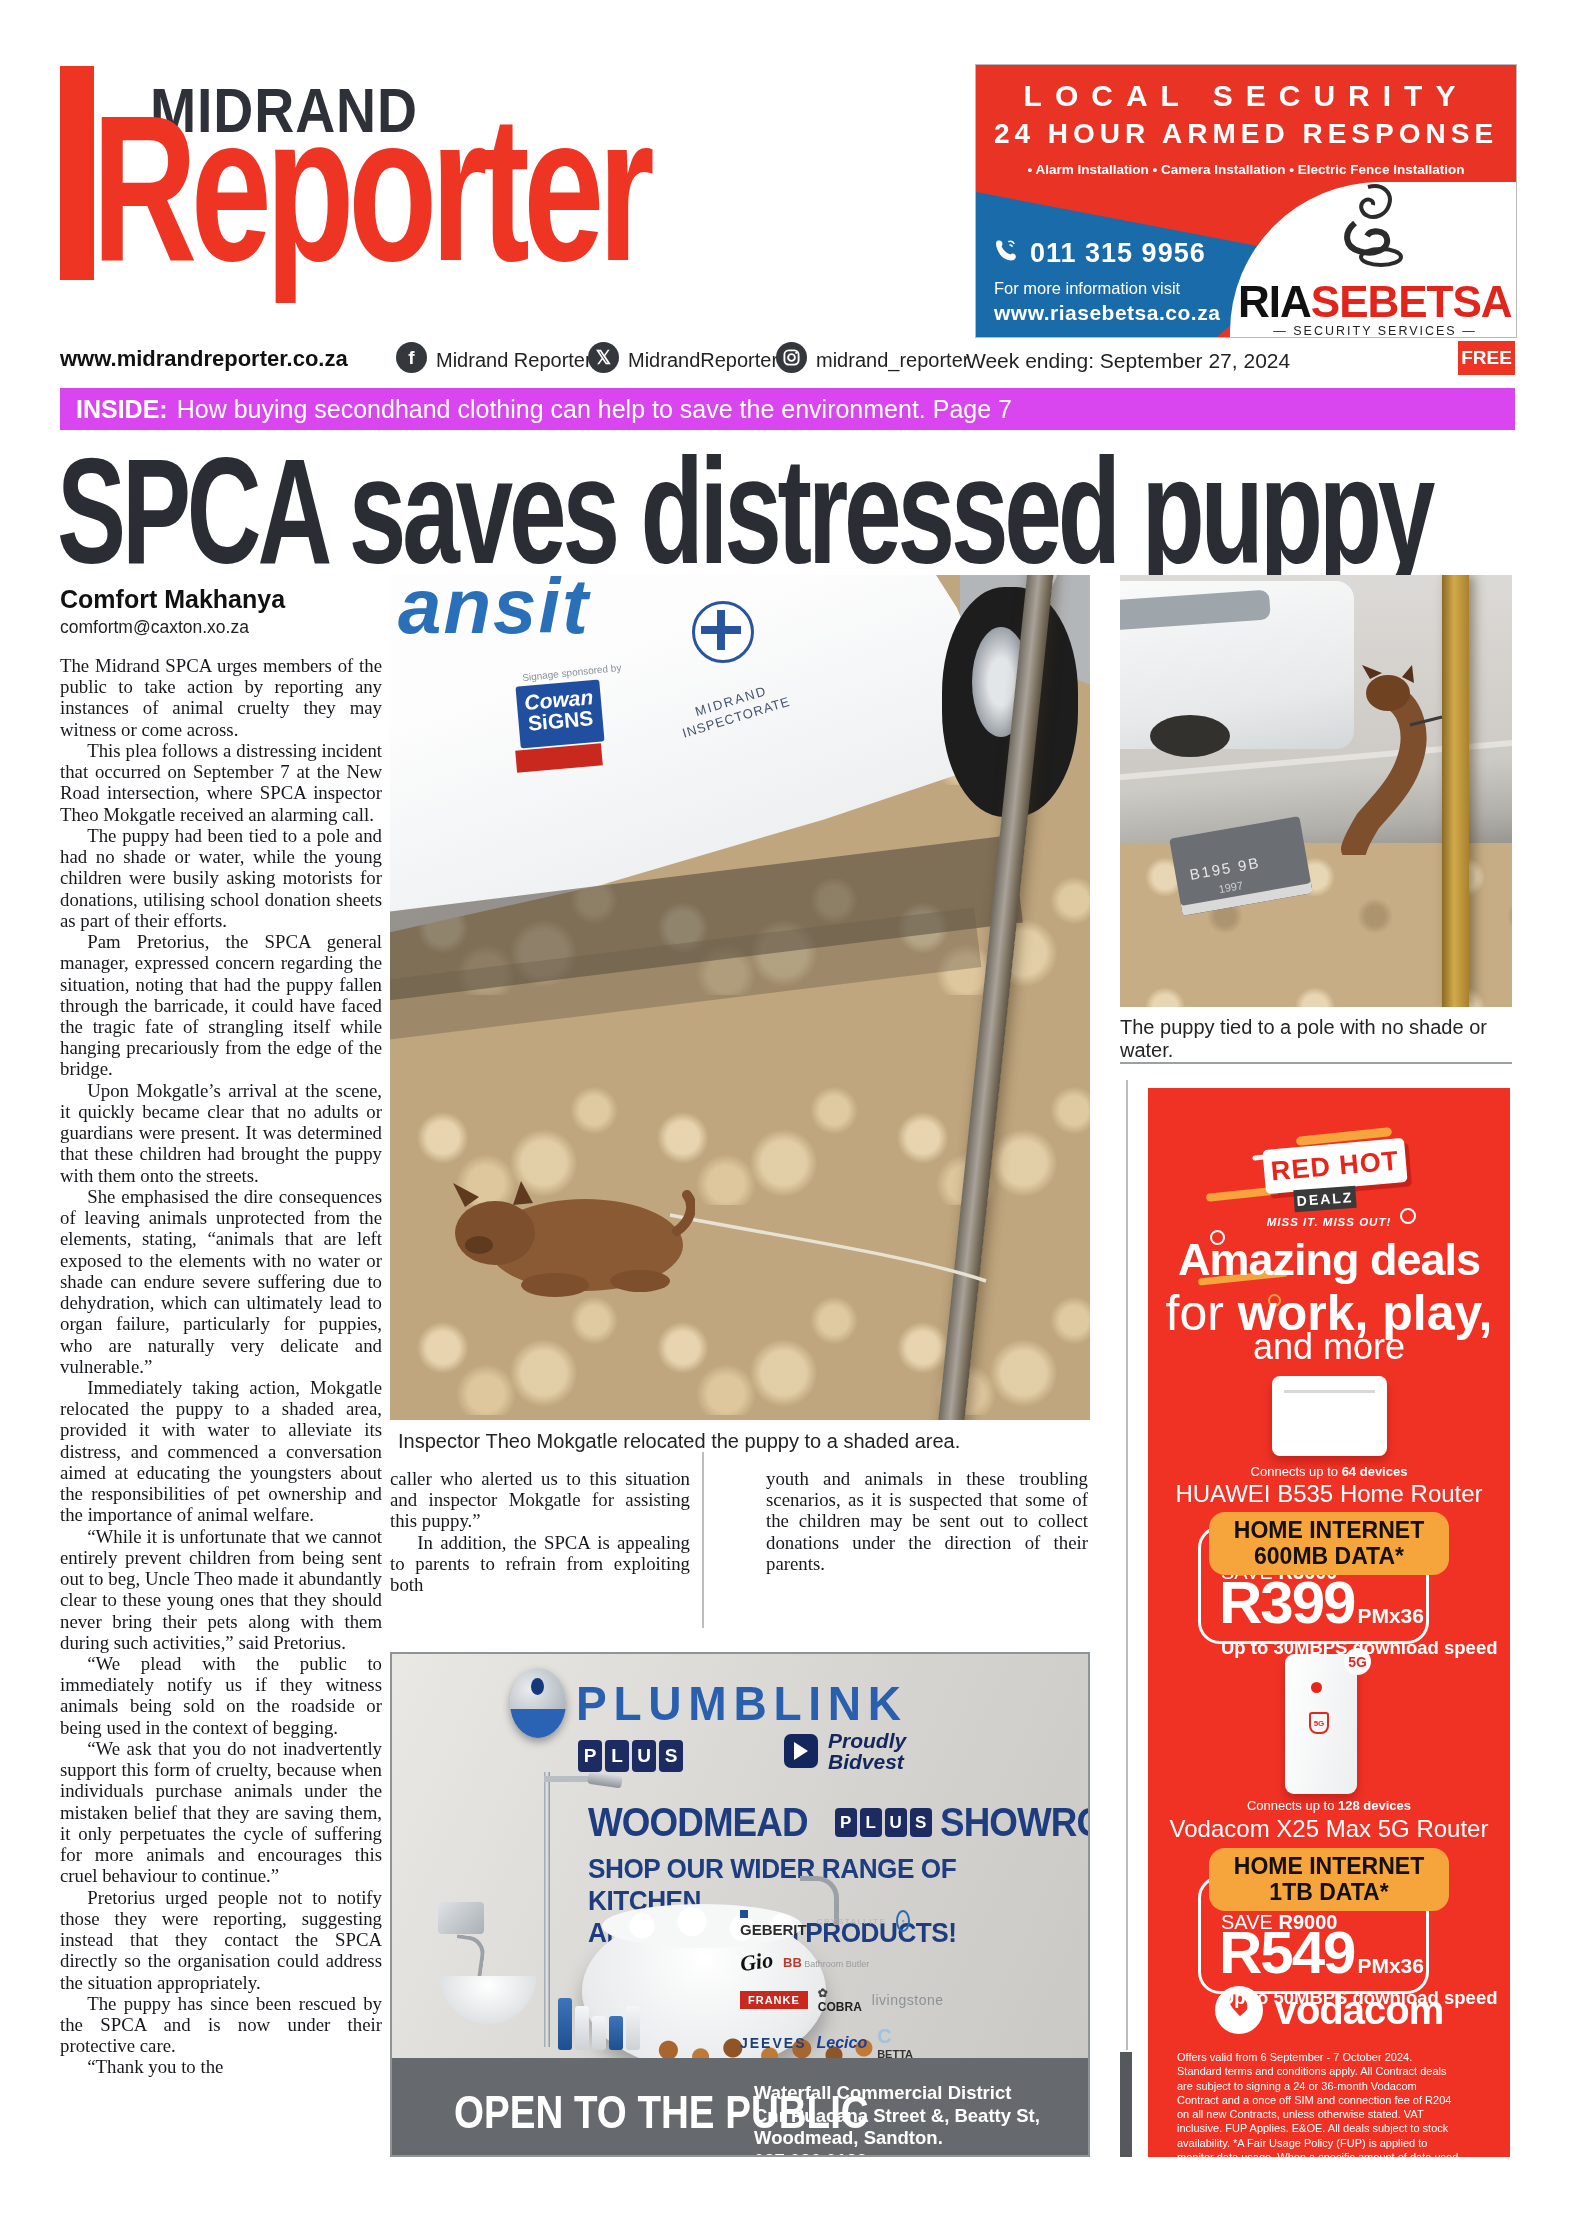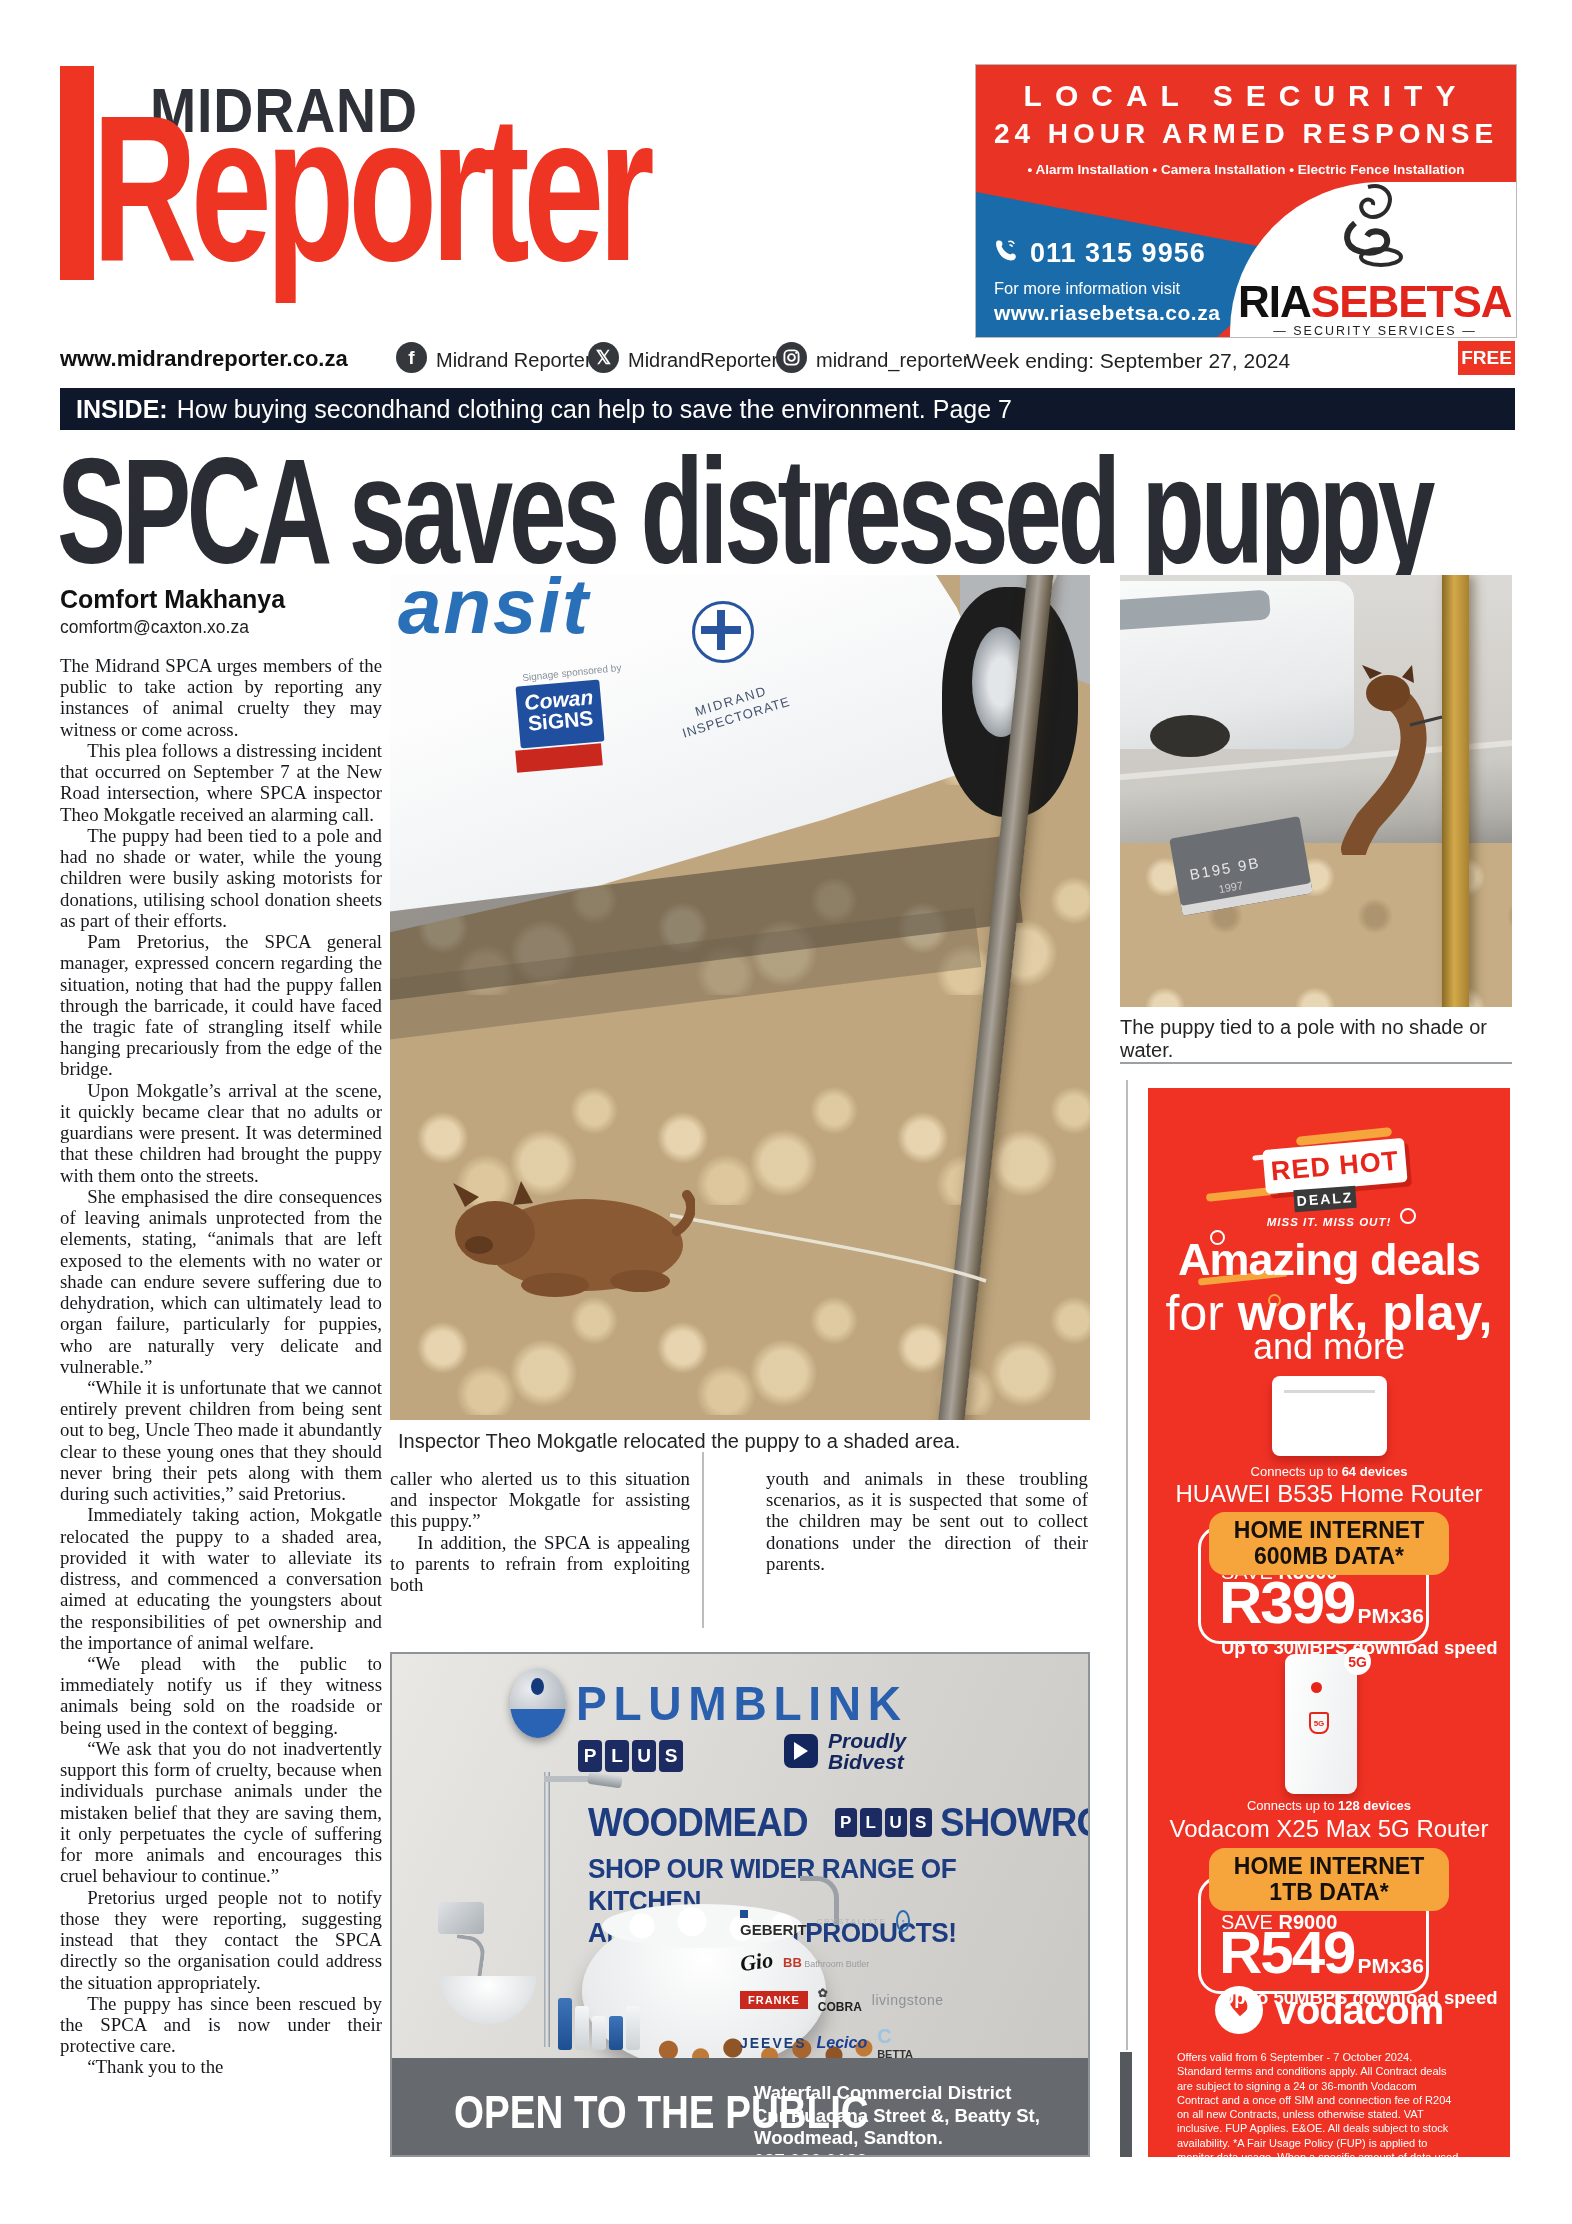--- a/index.html
+++ b/index.html
@@ -37,21 +37,21 @@
   .soc-ic{width:31px;height:31px;border-radius:50%;background:#34373c;color:#fff;display:flex;
           align-items:center;justify-content:center;font-size:19px;font-weight:700;}
   .ib-fb-ic{left:396px;top:342px;} .ib-fb{left:436px;top:349px;font-size:20px;color:#222;}
   .ib-x-ic{left:588px;top:342px;}  .ib-x{left:628px;top:349px;font-size:20px;color:#222;}
   .ib-ig-ic{left:776px;top:342px;} .ib-ig{left:816px;top:349px;font-size:20px;color:#222;}
   .ib-week{left:966px;top:349px;font-size:21px;color:#222;}
   .ib-free{left:1458px;top:341px;width:57px;height:34px;background:#ee3524;color:#fff;display:flex;
            align-items:center;justify-content:center;font-size:19px;font-weight:700;}
 
   
-  .inside{left:60px;top:388px;width:1455px;height:42px;background:#0f172a;color:#fff;
+  .inside{left:60px;top:388px;width:1455px;height:42px;background:#d946ef;color:#fff;
           display:flex;align-items:center;padding-left:16px;box-sizing:border-box;}
   .inside .lab{font-weight:700;font-size:25px;margin-right:9px;}
   .inside .txt{font-size:25px;font-weight:400;}
 
   
   .headline{left:57px;top:440px;font-size:150px;line-height:.95;font-weight:700;color:#2b2d35;
             letter-spacing:-6px;transform:scaleX(.69);transform-origin:left top;white-space:nowrap;}
 
   
   .byline{left:60px;top:585px;font-size:25px;font-weight:700;color:#111;}
@@ -304,22 +304,22 @@
 
   <div class="abs byline">Comfort Makhanya</div>
   <div class="abs b-email">comfortm@caxton.xo.za</div>
   <div class="abs coltext col1">
     <p>The Midrand SPCA urges members of the public to take action by reporting any instances of animal cruelty they may witness or come across.</p>
     <p>This plea follows a distressing incident that occurred on September 7 at the New Road intersection, where SPCA inspector Theo Mokgatle received an alarming call.</p>
     <p>The puppy had been tied to a pole and had no shade or water, while the young children were busily asking motorists for donations, utilising school donation sheets as part of their efforts.</p>
     <p>Pam Pretorius, the SPCA general manager, expressed concern regarding the situation, noting that had the puppy fallen through the barricade, it could have faced the tragic fate of strangling itself while hanging precariously from the edge of the bridge.</p>
     <p>Upon Mokgatle’s arrival at the scene, it quickly became clear that no adults or guardians were present. It was determined that these children had brought the puppy with them onto the streets.</p>
     <p>She emphasised the dire consequences of leaving animals unprotected from the elements, stating, “animals that are left exposed to the elements with no water or shade can endure severe suffering due to dehydration, which can ultimately lead to organ failure, particularly for puppies, who are naturally very delicate and vulnerable.”</p>
+    <p>Immediately taking action, Mokgatle relocated the puppy to a shaded area, provided it with water to alleviate its distress, and commenced a conversation aimed at educating the youngsters about the responsibilities of pet ownership and the importance of animal welfare.</p>
     <p>“While it is unfortunate that we cannot entirely prevent children from being sent out to beg, Uncle Theo made it abundantly clear to these young ones that they should never bring their pets along with them during such activities,” said Pretorius.</p>
-    <p>Immediately taking action, Mokgatle relocated the puppy to a shaded area, provided it with water to alleviate its distress, and commenced a conversation aimed at educating the youngsters about the responsibilities of pet ownership and the importance of animal welfare.</p>
     <p>“We plead with the public to immediately notify us if they witness animals being sold on the roadside or being used in the context of begging.</p>
     <p>“We ask that you do not inadvertently support this form of cruelty, because when individuals purchase animals under the mistaken belief that they are saving them, it only perpetuates the cycle of suffering for more animals and encourages this cruel behaviour to continue.”</p>
     <p>Pretorius urged people not to notify those they were reporting, suggesting instead that they contact the SPCA directly so the organisation could address the situation appropriately.</p>
     <p>The puppy has since been rescued by the SPCA and is now under their protective care.</p>
     <p>“Thank you to the</p>
   </div>
 
   <div class="abs photo-main">
     <div class="abs dap1"></div>
     <div class="abs road"></div>

